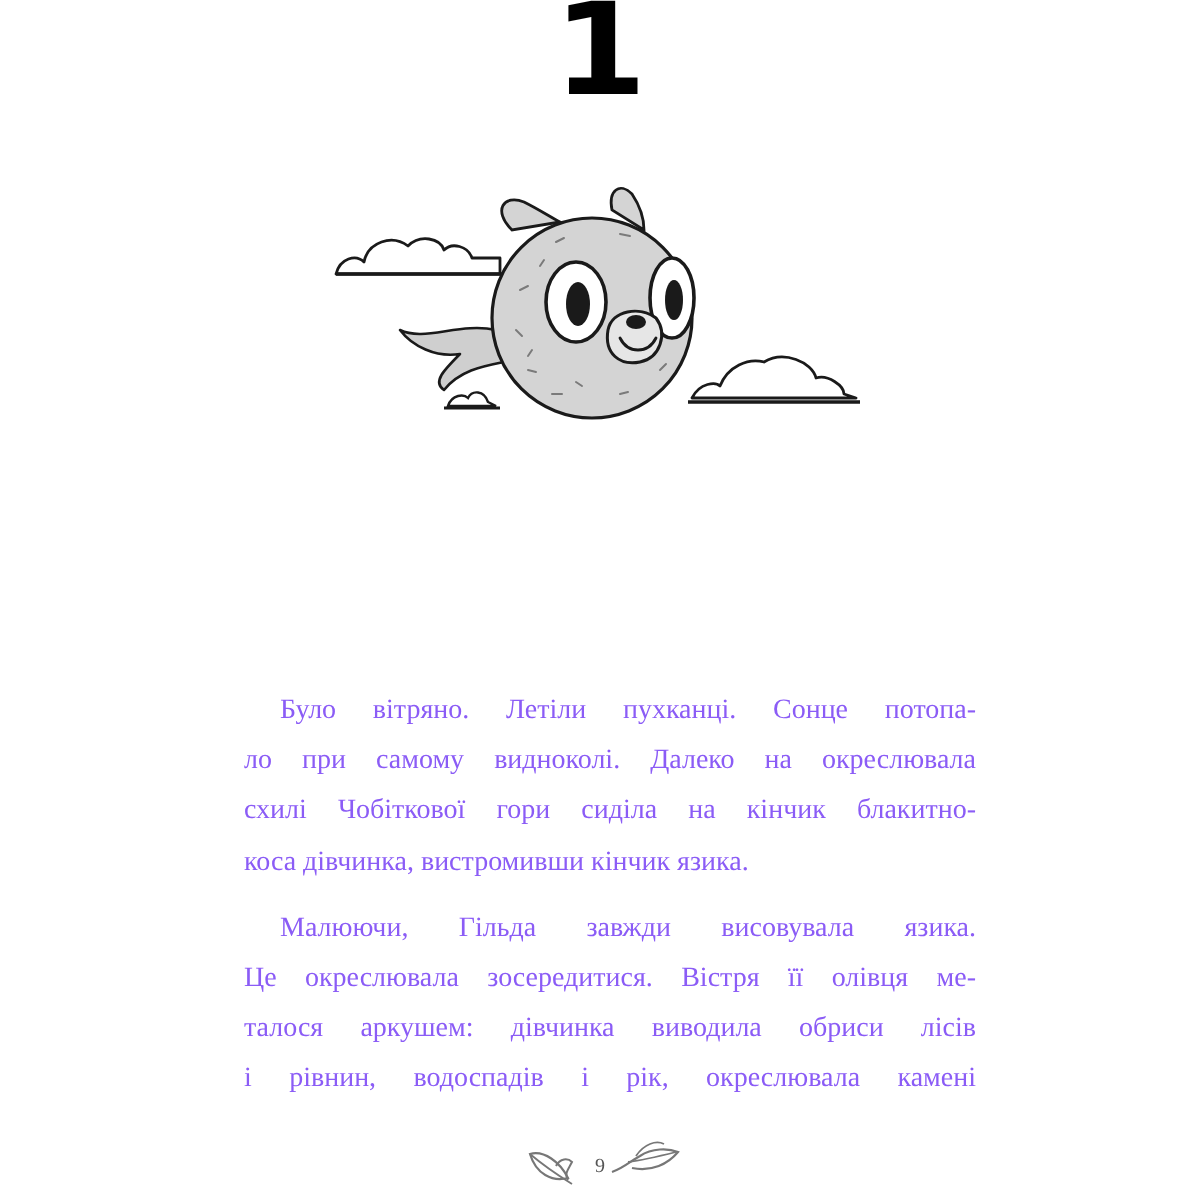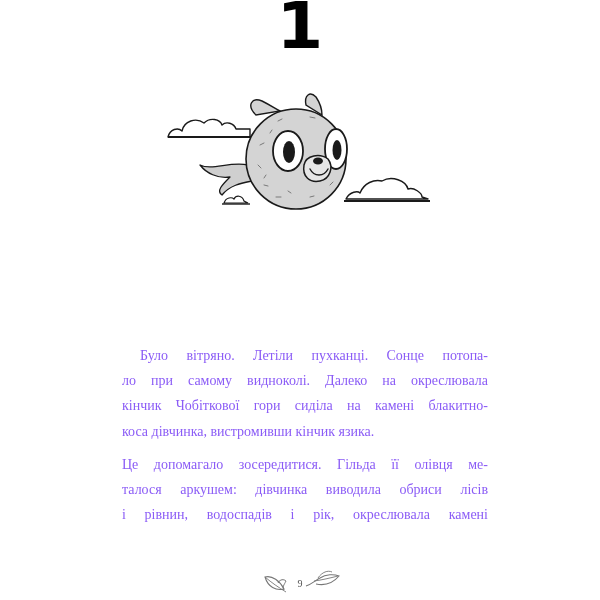--- a/index.html
+++ b/index.html
@@ -142,26 +142,27 @@
 
     <path d="M144 80 C146 70 160 68 168 74 C174 82 170 94 160 96 C150 98 142 92 144 80 Z" fill="#e6e6e6" stroke="#1a1a1a" stroke-width="1.5"></path>
     <ellipse cx="158" cy="76" rx="5" ry="3.5" fill="#1a1a1a"></ellipse>
     <path d="M150 84 C154 92 164 92 168 84" fill="none" stroke="#1a1a1a" stroke-width="1.4" stroke-linecap="round"></path>
   </svg>
 
   <div class="body-text">
     <div>
       <span class="line indent">Було вітряно. Летіли пухканці. Сонце потопа-</span>
       <span class="line">ло при самому видноколі. Далеко на окреслювала</span>
-      <span class="line">кінчик Чобіткової гори сиділа на камені блакитно-</span>
+      <span class="line">схилі Чобіткової гори сиділа на кінчик блакитно-</span>
       <span class="line last">коса дівчинка, вистромивши кінчик язика.</span>
     </div>
     <div class="para-gap"></div>
     <div>
-      <span class="line">Це допомагало зосередитися. Гільда її олівця ме-</span>
+      <span class="line indent">Малюючи, Гільда завжди висовувала язика.</span>
+      <span class="line">Це окреслювала зосередитися. Вістря її олівця ме-</span>
       <span class="line">талося аркушем: дівчинка виводила обриси лісів</span>
       <span class="line">і рівнин, водоспадів і рік, окреслювала камені</span>
     </div>
   </div>
 
   <div class="folio">
     <svg class="leaf-left" width="30" height="22" viewBox="0 0 30 22" xmlns="http://www.w3.org/2000/svg">
       <path d="M3 4 C10 2 18 8 22 16 C14 18 6 14 3 4 Z" fill="none" stroke="#777777" stroke-width="1.1"></path>
       <path d="M3 4 C10 10 16 14 24 19" fill="none" stroke="#777777" stroke-width="0.9"></path>
       <path d="M16 10 C18 6 22 6 24 8 C22 12 20 14 22 17" fill="none" stroke="#777777" stroke-width="1"></path>

